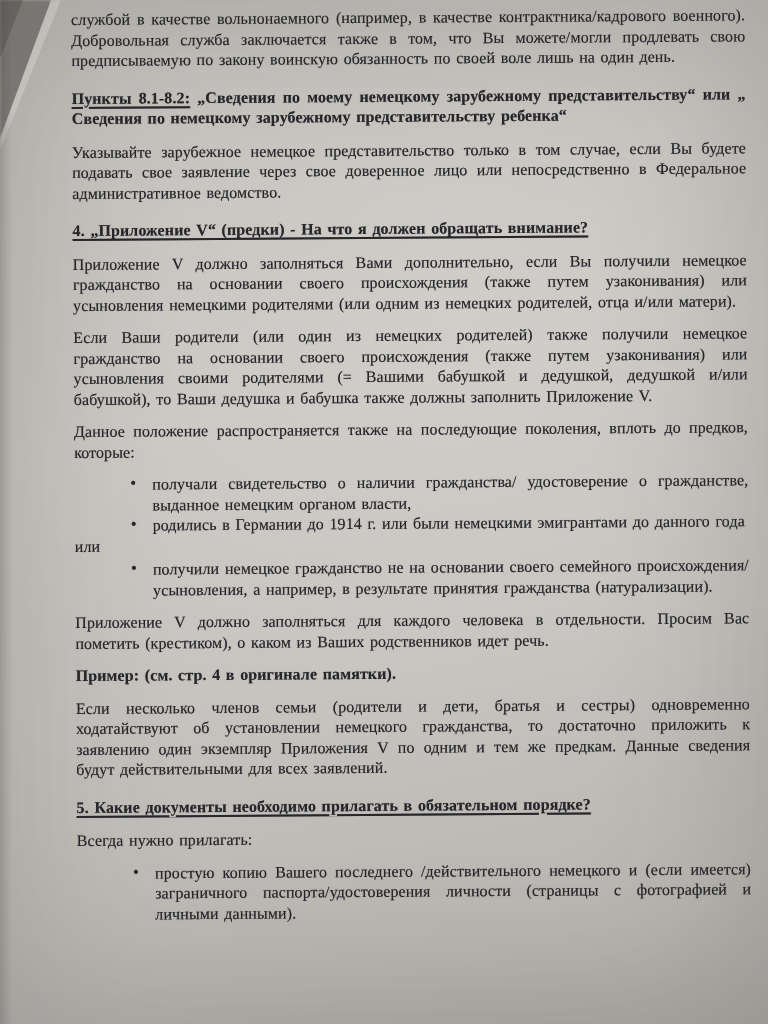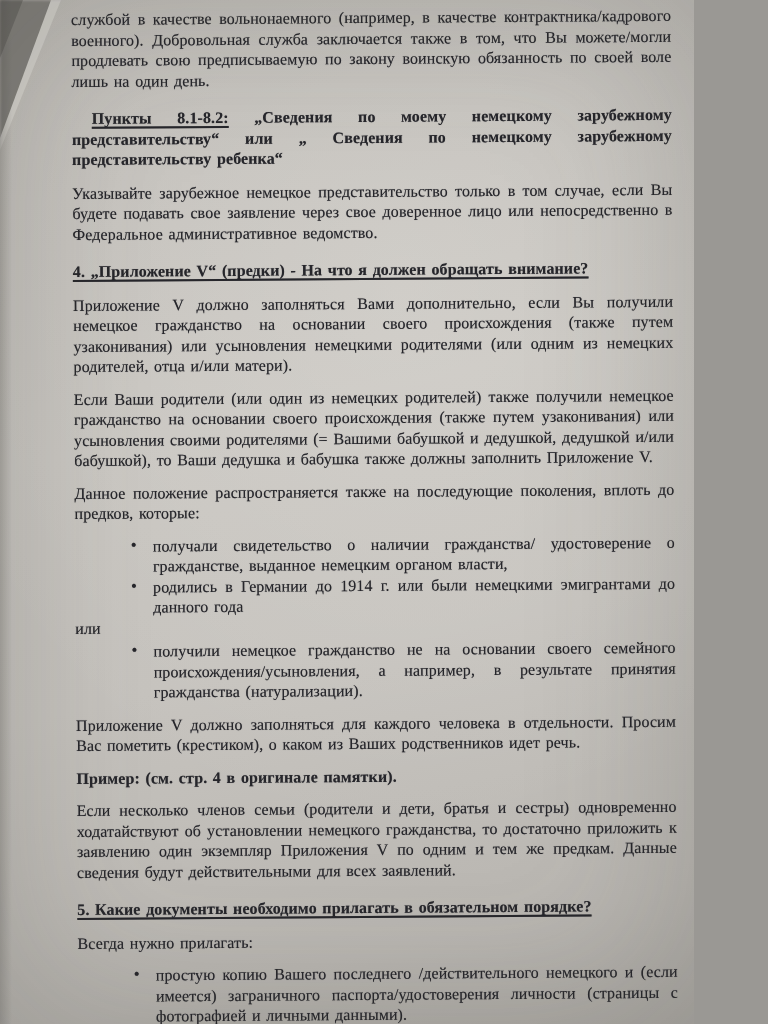--- a/index.html
+++ b/index.html
@@ -2,21 +2,21 @@
 <html><head>
 <meta charset="utf-8">
 <style>
   html, body { margin: 0; padding: 0; }
   body {
     width: 768px; height: 1024px;
     overflow: hidden;
     background: #9a9894;
     font-family: "Liberation Serif", "DejaVu Serif", serif;
   }
-  .photo { position: relative; width: 694px; height: 1024px; overflow: hidden; }
+  .photo { position: relative; width: 768px; height: 1024px; overflow: hidden; }
   .paper {
     position: absolute; inset: 0;
     background:
       radial-gradient(120% 90% at 58% 28%, rgba(255,253,248,0.16), rgba(0,0,0,0) 60%),
       linear-gradient(168deg, #c0bdb8 0%, #c9c6c1 40%, #c6c3be 62%, #bab7b2 88%, #b0ada8 100%);
   }
   .vignette {
     position: absolute; inset: 0; pointer-events: none;
     box-shadow: inset 0 0 150px 25px rgba(62,60,56,0.20);
   }
@@ -49,21 +49,20 @@
     word-spacing: 1.5px; letter-spacing: 0.1px;
     text-shadow: 0 0 0.7px rgba(38,38,43,0.55);
   }
   .content p { margin: 12px 0; }
   .content p:first-child { margin-top: 0; }
   .bold { font-weight: bold; }
   .underline {
     text-decoration: underline;
     text-decoration-thickness: 1.5px;
     text-underline-offset: 2.5px;
-    margin-left: 20px;
   }
   .head { margin: 17px 0 13px !important; }
   ul { list-style: none; padding: 0 0 0 50px; }
   .list-a { margin: 3px 0 0 0; }
   .list-b { margin: 3px 0 0 0; }
   .list-c { margin: 2px 0 0 0; }
   li { position: relative; padding-left: 28px; margin: 0; }
   li::before {
     content: "\2022";
     position: absolute; left: 6px; top: -1px;

